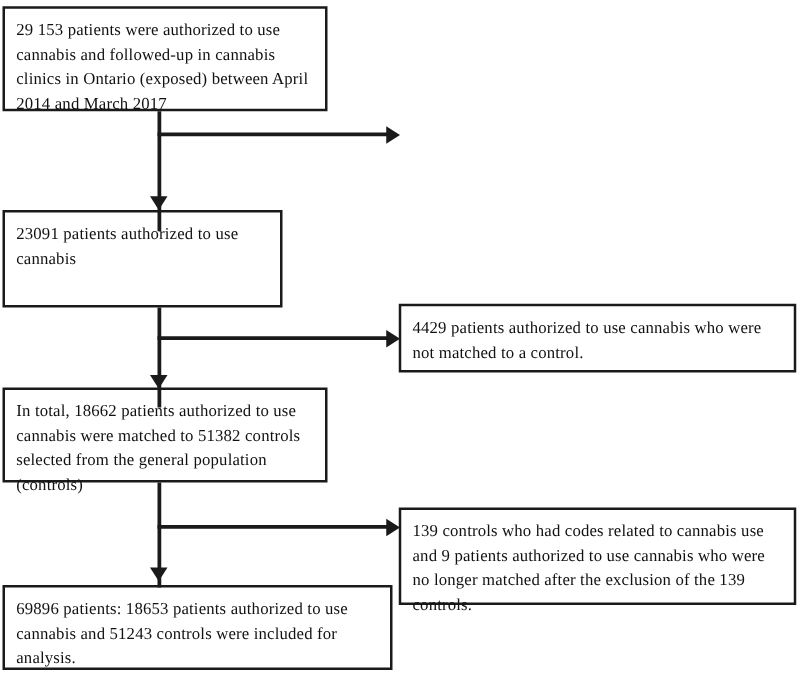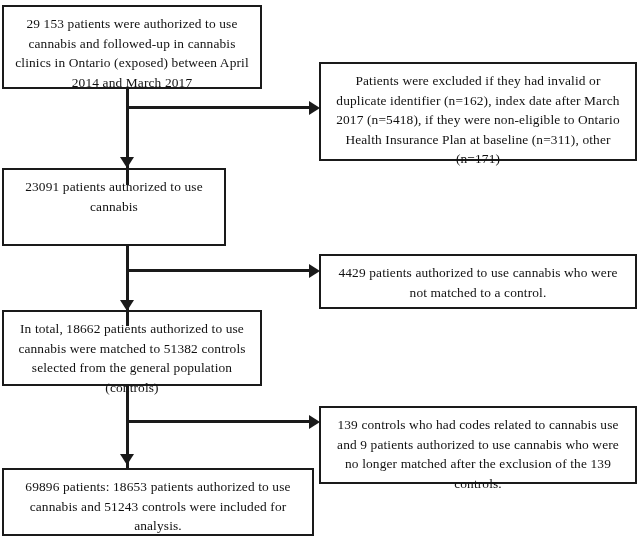--- a/index.html
+++ b/index.html
@@ -7,42 +7,41 @@
     padding: 0;
     background: #ffffff;
   }
   #flow-root {
     position: relative;
     width: 640px;
     height: 539px;
     background: #ffffff;
     font-family: "Liberation Serif", "DejaVu Serif", serif;
     overflow: hidden;
-    text-align: center;
   }
   .box {
     position: absolute;
     box-sizing: border-box;
     border: 2px solid #1a1a1a;
     background: #ffffff;
     color: #111111;
     font-size: 13.4px;
     line-height: 1.46;
     padding: 7px 9px 6px 9px;
     white-space: pre-line;
     letter-spacing: 0.01em;
   }
   
   #box-exposed-cohort  { left: 2px;  top: 5px;   width: 260px; height: 84px; }
   #box-authorized      { left: 2px;  top: 168px; width: 224px; height: 78px; }
   #box-matched         { left: 2px;  top: 310px; width: 260px; height: 76px; }
   #box-final-analysis  { left: 2px;  top: 468px; width: 312px; height: 68px; }
   
   #box-excl-invalid    { left: 319px; top: 62px;  width: 318px; height: 99px; }
-  #box-excl-unmatched  { left: 319px; top: 243px; width: 318px; height: 55px; margin-top: 11px; }
+  #box-excl-unmatched  { left: 319px; top: 243px; width: 318px; height: 55px; }
   #box-excl-codes      { left: 319px; top: 406px; width: 318px; height: 78px; }
 
   
   .vline {
     position: absolute;
     width: 3px;
     background: #1a1a1a;
   }
   .hline {
     position: absolute;
@@ -92,21 +91,20 @@
 <div id="flow-root">
 
   <div class="box" id="box-exposed-cohort">29 153 patients were authorized to use cannabis and followed-up in cannabis clinics in Ontario (exposed) between April 2014 and March 2017</div>
 
   <div class="box" id="box-authorized">23091 patients authorized to use cannabis</div>
 
   <div class="box" id="box-matched">In total, 18662 patients authorized to use cannabis were matched to 51382 controls selected from the general population (controls)</div>
 
   <div class="box" id="box-final-analysis">69896 patients: 18653 patients authorized to use cannabis  and  51243 controls were included for analysis.</div>
 
-  <div class="box" id="box-excl-invalid">Patients were excluded if they had invalid or duplicate identifier (n=162), index date after March 2017 (n=5418), if they were non-eligible to Ontario Health Insurance Plan at baseline (n=311), other (n=171)</div>
 
   <div class="box" id="box-excl-unmatched">4429 patients authorized to use cannabis who were not matched to a control.</div>
 
   <div class="box" id="box-excl-codes">139 controls who had codes related to cannabis use and 9 patients authorized to use cannabis who were no longer matched after the exclusion of the 139 controls.</div>
 
   <div class="vline" id="stem-1"></div>
   <div class="arrow-down" id="stem-1-head"></div>
   <div class="hline" id="branch-1"></div>
   <div class="arrow-right" id="branch-1-head"></div>
 

